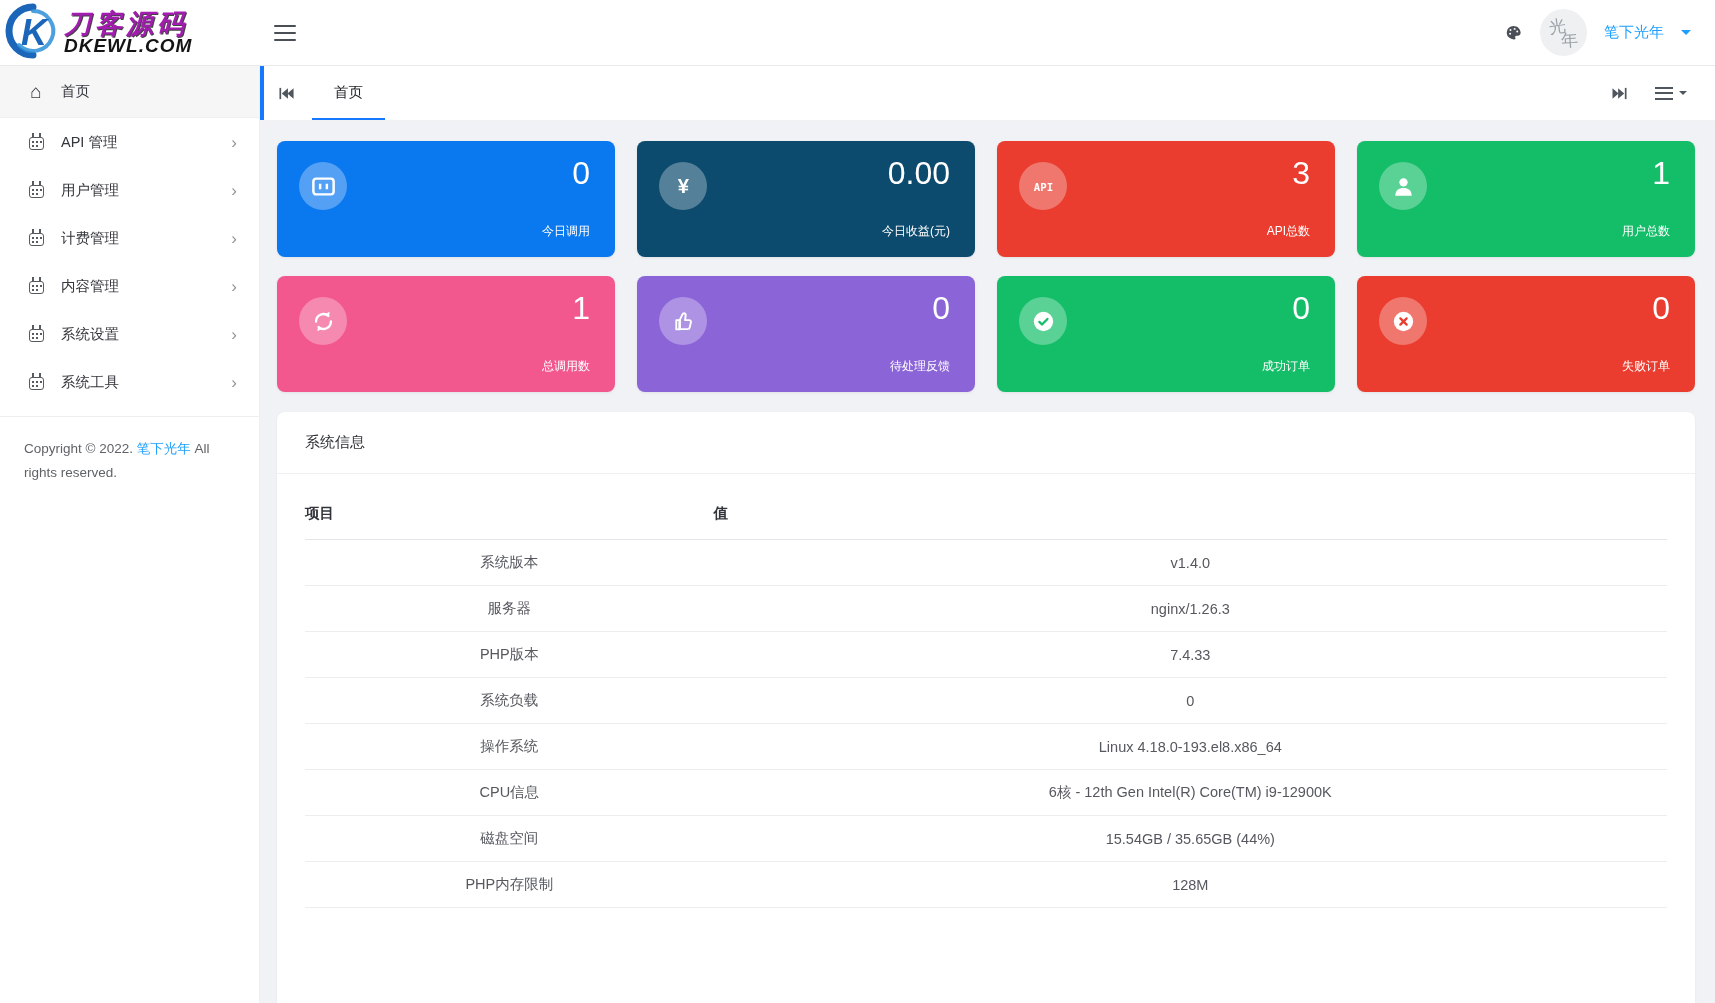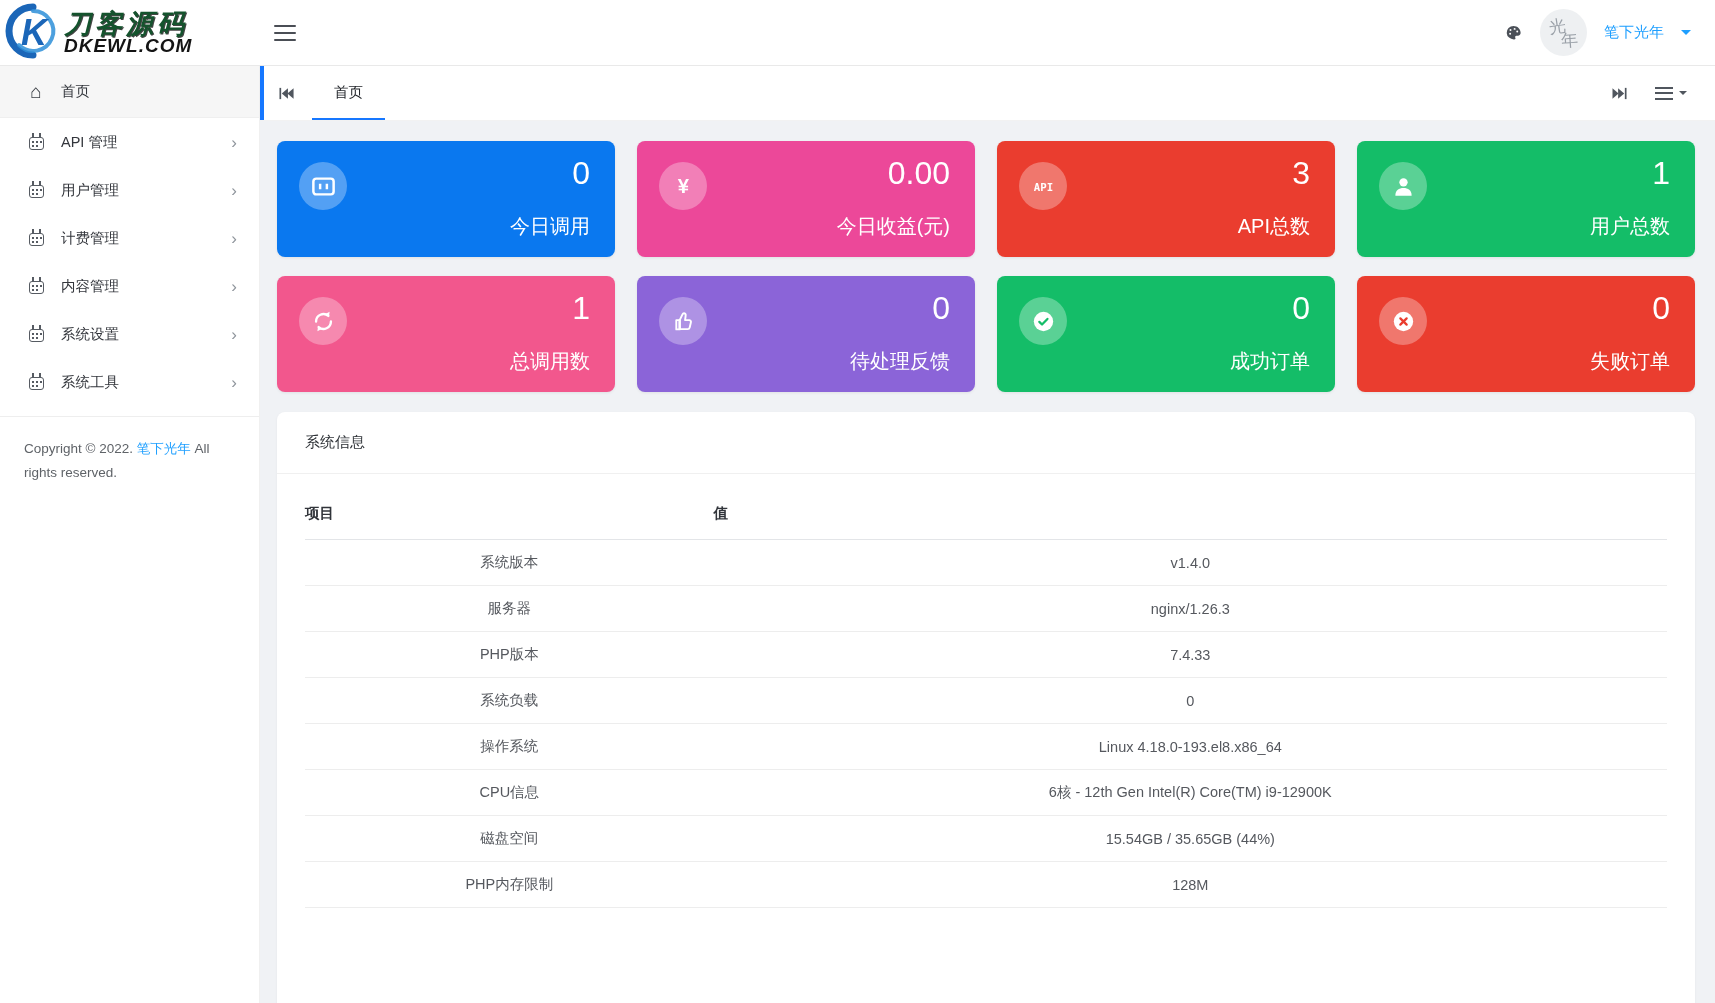--- a/index.html
+++ b/index.html
@@ -5,21 +5,21 @@
   * { box-sizing: border-box; margin: 0; padding: 0; }
   html,body { width:1715px; height:1003px; overflow:hidden; }
   body { font-family:"Liberation Sans","DejaVu Sans",sans-serif; background:#fff; position:relative; }
 
   
   .topbar { position:absolute; top:0; left:0; right:0; height:66px; background:#fff;
             border-bottom:1px solid #e9e9e9; display:flex; align-items:center; z-index:10; }
   .logo-block { width:260px; height:66px; display:flex; align-items:center; padding-left:4px; overflow:hidden; flex:none; }
   .logo-mark { flex:none; margin-right:2px; }
   .logo-text { display:flex; flex-direction:column; line-height:1; }
-  .logo-cn { font-size:27px; font-weight:900; font-style:italic; color:#14532d; letter-spacing:4px; text-shadow:1px 1px 0 #444; }
+  .logo-cn { font-size:27px; font-weight:900; font-style:italic; color:#a21caf; letter-spacing:4px; text-shadow:1px 1px 0 #444; }
   .logo-en { font-size:19px; font-weight:900; font-style:italic; color:#141414; letter-spacing:1px; margin-top:-2px; }
   .hamburger { margin-left:14px; width:22px; cursor:pointer; }
   .hamburger i { display:block; height:2px; background:#4a4e55; margin:5px 0; border-radius:1px; }
   .topbar-right { margin-left:auto; display:flex; align-items:center; gap:17px; padding-right:24px; }
   .palette-btn { cursor:pointer; display:flex; }
   .avatar { width:47px; height:47px; border-radius:50%; background:#eef0f2; position:relative; cursor:pointer; overflow:hidden; }
   .avatar span { position:absolute; color:#9aa0a8; font-size:17px; }
   .avatar .g1 { left:9px; top:6px; transform:rotate(-8deg); }
   .avatar .g2 { left:21px; top:20px; transform:rotate(-4deg); }
   .username { color:#1e9fff; font-size:15px; cursor:pointer; }
@@ -58,21 +58,21 @@
   .content { padding:20px 20px 0 17px; }
 
   
   .cards-grid { display:grid; grid-template-columns:repeat(4,1fr); gap:19px 22px; }
   .stat-card { height:116px; border-radius:8px; position:relative; color:#fff;
                box-shadow:0 1px 3px rgba(0,0,0,.07); cursor:pointer; }
   .stat-icon { position:absolute; left:22px; top:21px; width:48px; height:48px; border-radius:50%;
                background:rgba(255,255,255,.30); display:flex; align-items:center; justify-content:center; }
   .card-ic { width:27px; height:27px; }
   .stat-value { position:absolute; right:25px; top:14px; font-size:32px; font-weight:400; }
-  .stat-label { position:absolute; right:25px; bottom:17px; font-size:20px; }
+  .stat-label { position:absolute; right:25px; bottom:17px; font-size:12px; }
 
   
   .panel { margin-top:20px; background:#fff; border-radius:8px 8px 0 0; box-shadow:0 1px 3px rgba(0,0,0,.05); height:680px; }
   .panel-title { padding:21px 28px; font-size:15px; color:#2e3237; border-bottom:1px solid #f0f0f0; }
   .info-table { width:calc(100% - 56px); margin:14px 28px 0; border-collapse:collapse; font-size:14.5px; color:#55585e; }
   .info-table th { text-align:left; font-weight:700; color:#31343a; padding:16px 0; border-bottom:1px solid #e3e5e8; }
   .info-table td { padding:13px 0; border-bottom:1px solid #ededed;text-align:center; }
   .info-table tr.highlight td { background:#eff9f6; }
 
   svg.defs { position:absolute; width:0; height:0; }
@@ -258,21 +258,21 @@
         <div class="stat-card" style="background: rgb(10, 120, 239);">
           <span class="stat-icon">
             <svg class="card-ic" viewBox="0 0 24 24">
               <use href="#card-outline-icon"></use>
             </svg>
           </span>
           <span class="stat-value">0</span>
           <span class="stat-label">今日调用</span>
         </div>
 
-        <div class="stat-card" style="background: #ec4899;">
+        <div class="stat-card" style="background: #0c4a6e;">
           <span class="stat-icon">
             <svg class="card-ic" viewBox="0 0 24 24">
               <use href="#yen-icon"></use>
             </svg>
           </span>
           <span class="stat-value">0.00</span>
           <span class="stat-label">今日收益(元)</span>
         </div>
 
         <div class="stat-card" style="background: rgb(234, 61, 47);">

